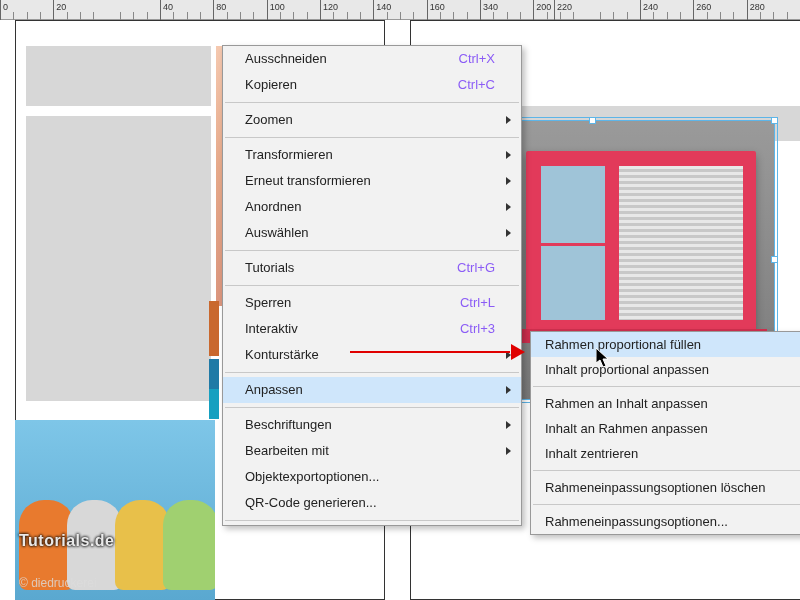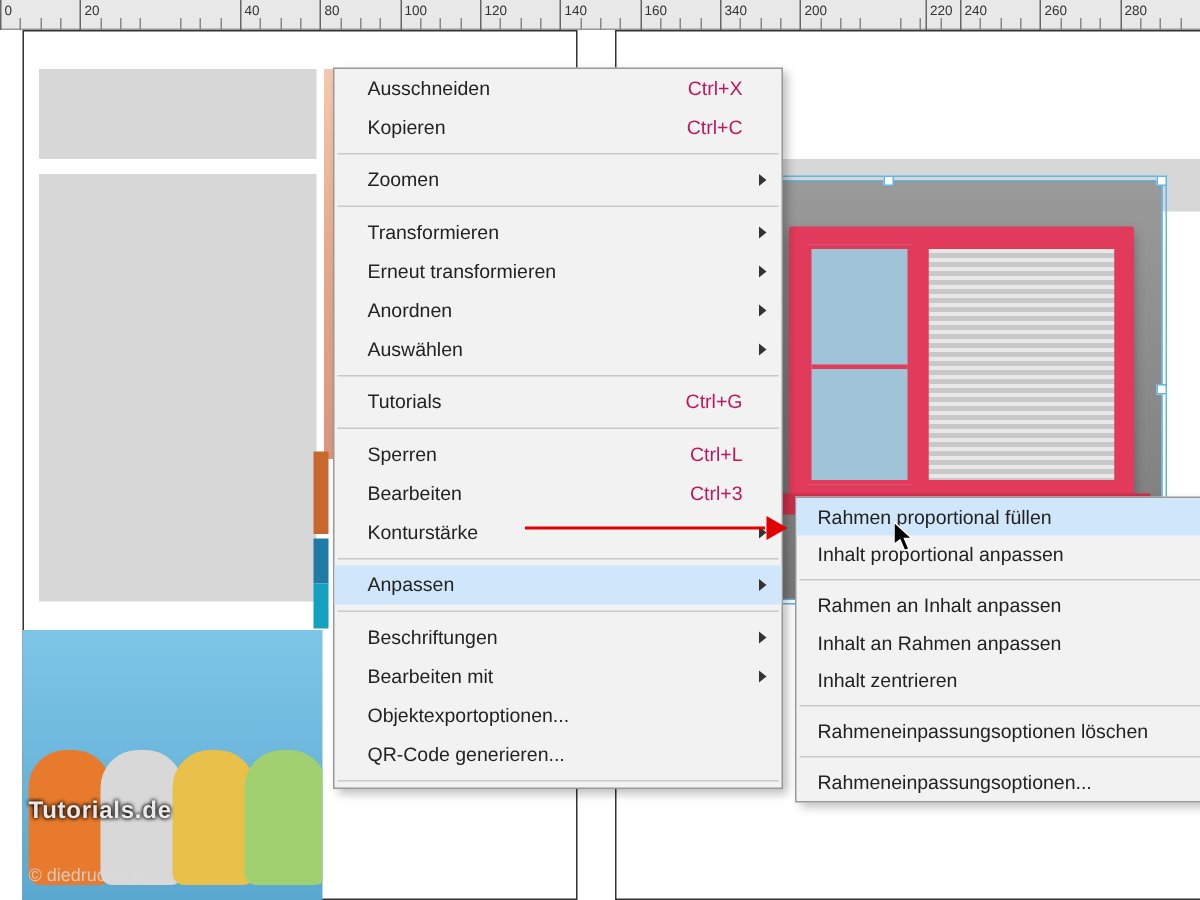--- a/index.html
+++ b/index.html
@@ -39,21 +39,21 @@
   .strip1 { position:absolute; left:193px; top:280px; width:10px; height:55px; background:#c9682e;}
   .strip2 { position:absolute; left:193px; top:338px; width:10px; height:30px; background:#1f7aa6;}
   .strip3 { position:absolute; left:193px; top:368px; width:10px; height:30px; background:#16a0c0;}
   .ctx-menu {
     position: absolute; top: 45px; left: 222px; width: 300px;
     background: #f2f2f2; border: 1px solid #999; box-shadow: 3px 3px 6px rgba(0,0,0,.25);
     font-size: 13px; color: #222;
   }
   .ctx-item { position: relative; height: 26px; line-height: 26px; padding: 0 26px 0 22px; cursor: default; }
   .ctx-item.hl { background: #cfe6fb; }
-  .ctx-item .shortcut { position: absolute; right: 26px; top: 0; color: #be185d; }
+  .ctx-item .shortcut { position: absolute; right: 26px; top: 0; color: #8b5cf6; }
   .ctx-item .arrow { position: absolute; right: 10px; top: 9px; width:0;height:0;border-top:4px solid transparent;border-bottom:4px solid transparent;border-left:5px solid #333;}
   .ctx-sep { height: 1px; margin: 4px 2px; background: #c8c8c8; }
   .submenu {
     position: absolute; top: 331px; left: 530px; width: 280px;
     background: #f2f2f2; border: 1px solid #999; box-shadow: 3px 3px 6px rgba(0,0,0,.25);
     font-size: 13px; color: #222;
   }
   .sub-item { height: 25px; line-height: 25px; padding: 0 14px; }
   .sub-item.hl { background: #cfe6fb; }
   .red-arrow { position:absolute; top:344px; left:350px; width:175px; height:16px; pointer-events:none; z-index:50;}
@@ -125,21 +125,21 @@
     </div>
     <div class="minor" style="left: 493.333px;"></div>
     <div class="minor" style="left: 506.667px;"></div>
     <div class="minor" style="left: 520px;"></div>
     <div class="tick" style="left: 533.333px;">
       <span>200</span>
     </div>
     <div class="minor" style="left: 546.667px;"></div>
     <div class="minor" style="left: 560px;"></div>
     <div class="minor" style="left: 573.333px;"></div>
-    <div class="tick" style="left: 617px;">
+    <div class="tick" style="left: 554px;">
       <span>220</span>
     </div>
     <div class="minor" style="left: 600px;"></div>
     <div class="minor" style="left: 613.333px;"></div>
     <div class="minor" style="left: 626.667px;"></div>
     <div class="tick" style="left: 640px;">
       <span>240</span>
     </div>
     <div class="minor" style="left: 653.333px;"></div>
     <div class="minor" style="left: 666.667px;"></div>
@@ -211,21 +211,21 @@
     <div class="ctx-item"><span>Zoomen</span><span class="arrow"></span></div>
     <div class="ctx-sep"></div>
     <div class="ctx-item"><span>Transformieren</span><span class="arrow"></span></div>
     <div class="ctx-item"><span>Erneut transformieren</span><span class="arrow"></span></div>
     <div class="ctx-item"><span>Anordnen</span><span class="arrow"></span></div>
     <div class="ctx-item"><span>Auswählen</span><span class="arrow"></span></div>
     <div class="ctx-sep"></div>
     <div class="ctx-item"><span>Tutorials</span><span class="shortcut">Ctrl+G</span></div>
     <div class="ctx-sep"></div>
     <div class="ctx-item"><span>Sperren</span><span class="shortcut">Ctrl+L</span></div>
-    <div class="ctx-item"><span>Bearbeiten</span><span class="shortcut">Ctrl+3</span></div>
+    <div class="ctx-item"><span>Interaktiv</span><span class="shortcut">Ctrl+3</span></div>
     <div class="ctx-item"><span>Konturstärke</span><span class="arrow"></span></div>
     <div class="ctx-sep"></div>
     <div class="ctx-item hl"><span>Anpassen</span><span class="arrow"></span></div>
     <div class="ctx-sep"></div>
     <div class="ctx-item"><span>Beschriftungen</span><span class="arrow"></span></div>
     <div class="ctx-item"><span>Bearbeiten mit</span><span class="arrow"></span></div>
     <div class="ctx-item"><span>Objektexportoptionen...</span></div>
     <div class="ctx-item"><span>QR-Code generieren...</span></div>
     <div class="ctx-sep"></div>
   </div>

